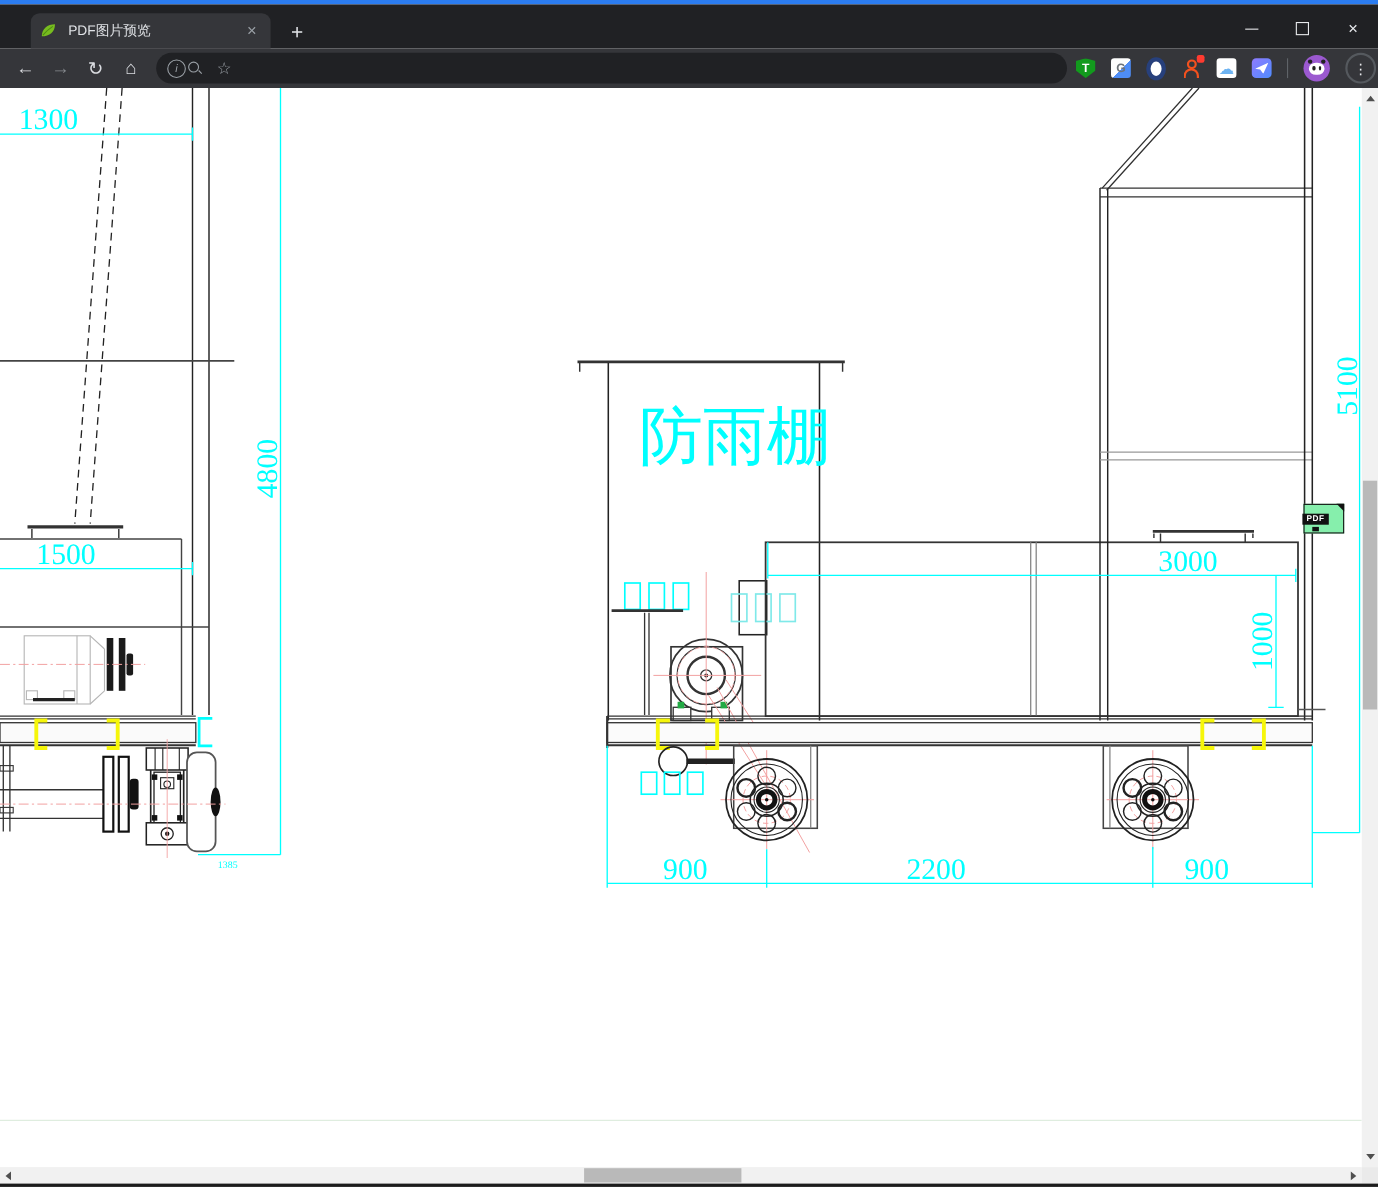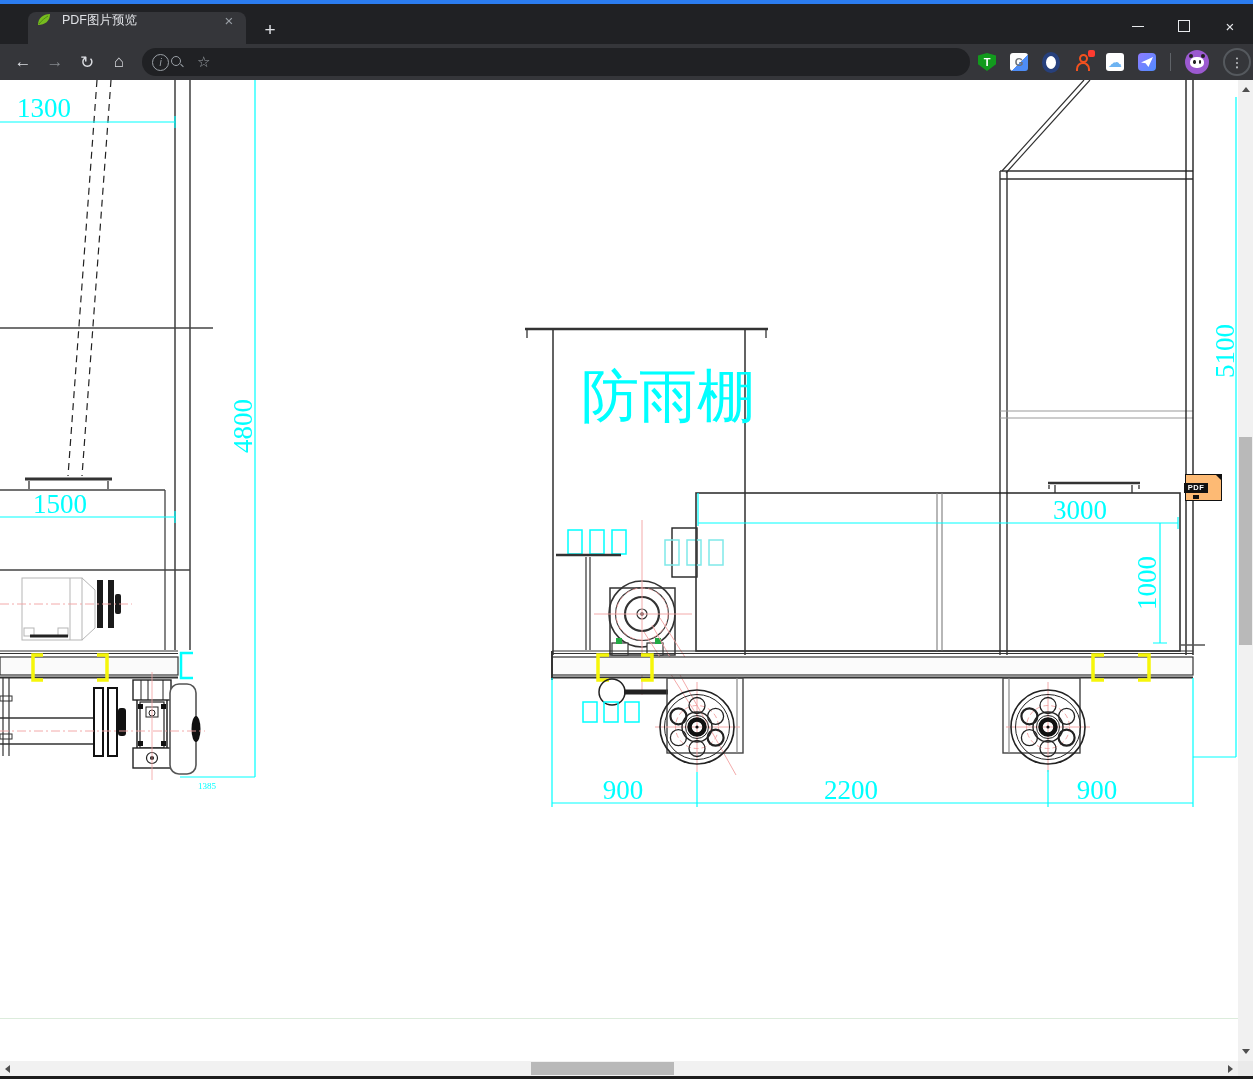--- a/index.html
+++ b/index.html
@@ -2,21 +2,21 @@
 <html><head>
 <meta charset="utf-8">
 <style>
   html,body{margin:0;padding:0;background:#000;}
   .window{position:relative;width:1253px;height:1079px;background:#fff;overflow:hidden;
           font-family:"Liberation Sans",sans-serif;}
   
   .top-accent{position:absolute;left:0;top:0;width:1253px;height:4px;background:#2b7cf0;}
   .tabbar{position:absolute;left:0;top:4px;width:1253px;height:40px;background:#202124;}
   .tab{position:absolute;left:28px;top:8px;width:218px;height:32px;background:#35363a;
-       border-radius:8px 8px 0 0;display:flex;align-items:flex-start;padding:0 8px;box-sizing:border-box;}
+       border-radius:8px 8px 0 0;display:flex;align-items:center;padding:0 8px;box-sizing:border-box;}
   .tab-title{color:#dfe1e5;font-size:12.5px;margin-left:10px;white-space:nowrap;flex:1;overflow:hidden;}
   .tab-close{color:#9aa0a6;font-size:15px;width:18px;text-align:center;cursor:default;}
   .newtab{position:absolute;left:256px;top:12px;width:28px;height:28px;color:#dfe1e5;font-size:19px;
           display:flex;align-items:center;justify-content:center;}
   .winbtns{position:absolute;right:0;top:4px;height:36px;display:flex;align-items:center;}
   .winbtn{width:46px;height:36px;display:flex;align-items:center;justify-content:center;color:#e8eaed;}
   .min-glyph{width:12px;height:0;border-top:1.5px solid #e8eaed;}
   .max-glyph{width:10px;height:10px;border:1.3px solid #e8eaed;}
   .close-glyph{font-size:15px;line-height:1;}
   .toolbar{position:absolute;left:0;top:44px;width:1253px;height:36px;background:#35363a;
@@ -52,21 +52,21 @@
   .ext-sep{width:1px;height:18px;background:#5f6368;}
   .avatar{width:24px;height:24px;border-radius:50%;background:#9b59d0;position:relative;overflow:hidden;}
   .av-face{position:absolute;left:5px;top:7px;width:14px;height:11px;background:#fff;border-radius:45%;}
   .av-eye{position:absolute;top:10px;width:2.5px;height:3.5px;background:#222;border-radius:50%;}
   .av-ear{position:absolute;top:4px;width:4px;height:4px;background:#222;border-radius:50%;}
   .menu-dots{width:24px;height:24px;border:2px solid #55595e;border-radius:50%;color:#e8eaed;
              font-size:13px;display:flex;align-items:center;justify-content:center;}
   
   .content{position:absolute;left:0;top:80px;width:1238px;height:981px;background:#fff;overflow:hidden;}
   .img-edge{position:absolute;left:0;top:938px;width:1238px;height:1px;background:#dcecdc;}
-  .pdf-fab{position:absolute;left:1185px;top:394px;width:37px;height:27px;background:#fdba74;
+  .pdf-fab{position:absolute;left:1185px;top:378px;width:37px;height:27px;background:#86efac;
            border:1.5px solid #111;box-sizing:border-box;}
   .pdf-fold{position:absolute;right:-1px;top:-1px;width:0;height:0;border-left:7px solid transparent;border-top:7px solid #111;}
   .pdf-band{position:absolute;left:-2px;top:8px;width:24px;height:10px;background:#111;color:#fff;
             font-size:7.5px;font-weight:bold;text-align:center;line-height:10px;letter-spacing:0.5px;}
   .pdf-foot{position:absolute;left:7px;bottom:1px;width:6px;height:4px;background:#111;}
   
   .vscroll{position:absolute;left:1238px;top:80px;width:15px;height:981px;background:#f1f1f1;}
   .vthumb{position:absolute;left:1px;top:357px;width:13px;height:208px;background:#b9b9b9;}
   .arr{position:absolute;width:0;height:0;}
   .arr-up{left:4px;top:7px;border-left:4px solid transparent;border-right:4px solid transparent;border-bottom:5px solid #4f4f4f;}

